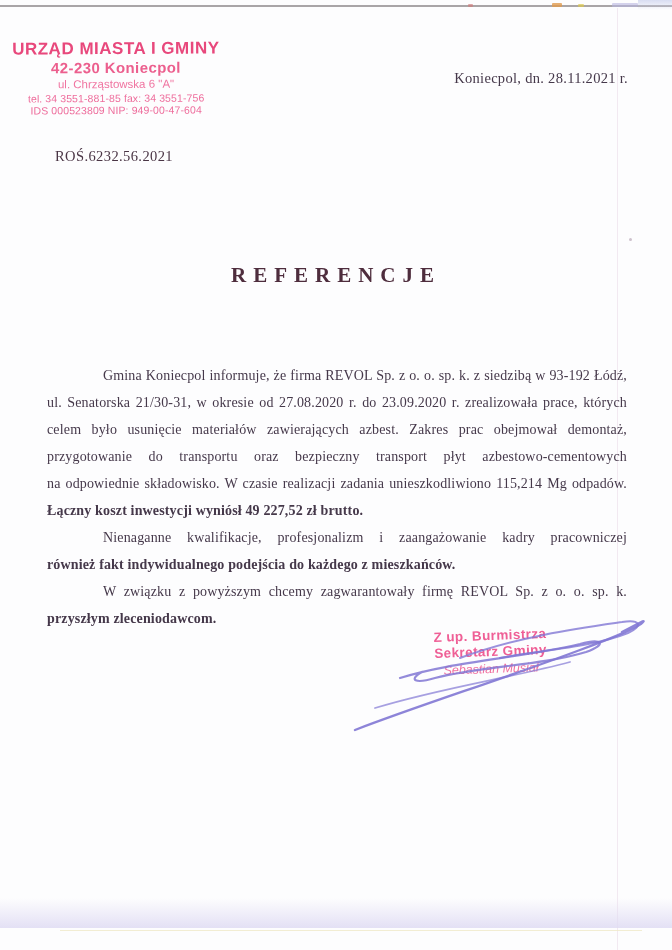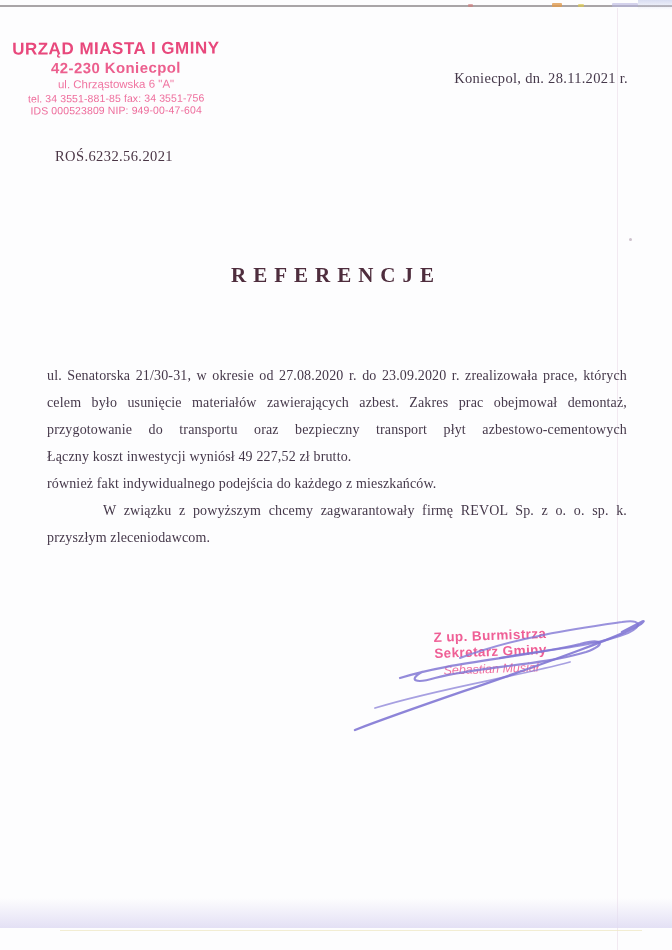--- a/index.html
+++ b/index.html
@@ -62,21 +62,21 @@
     position:absolute;left:47px;right:45px;top:362px;
     font-size:14px;color:#45384a;
   }
   .bl{
     height:27px;line-height:27px;
     white-space:nowrap;
     text-align:justify;text-align-last:justify;
     letter-spacing:.15px;
   }
   .bl.indent{padding-left:56px;}
-  .bl.last{text-align:left;text-align-last:left;}
+  .bl.last{text-align:left;text-align-last:left;font-weight:bold;}
 
   
   .sig-stamp{
     position:absolute;left:408px;top:628px;width:165px;
     text-align:center;
     font-family:"Liberation Sans", sans-serif;
     color:#ef5f96;
     transform:rotate(-2deg);
   }
   .sig1,.sig2{font-size:13.5px;font-weight:bold;letter-spacing:.4px;line-height:16px;}
@@ -108,26 +108,29 @@
   </div>
 
   <div class="date-line">Koniecpol, dn. 28.11.2021 r.</div>
 
   <div class="ref-number">ROŚ.6232.56.2021</div>
 
   <div class="doc-title">REFERENCJE</div>
 
   <div class="body-text">
     <div>
+      <div class="bl indent">Gmina Koniecpol informuje, że firma REVOL Sp. z o. o. sp. k. z siedzibą w 93-192 Łódź,</div>
       <div class="bl">ul. Senatorska 21/30-31, w okresie od 27.08.2020 r. do 23.09.2020 r. zrealizowała prace, których</div>
       <div class="bl">celem było usunięcie materiałów zawierających azbest. Zakres prac obejmował demontaż,</div>
       <div class="bl">przygotowanie do transportu oraz bezpieczny transport płyt azbestowo-cementowych</div>
+      <div class="bl">na odpowiednie składowisko. W czasie realizacji zadania unieszkodliwiono 115,214 Mg  odpadów.</div>
       <div class="bl last">Łączny koszt inwestycji wyniósł 49 227,52 zł brutto.</div>
     </div>
     <div>
+      <div class="bl indent">Nienaganne kwalifikacje, profesjonalizm i zaangażowanie kadry pracowniczej</div>
       <div class="bl last">również fakt indywidualnego podejścia do każdego z mieszkańców.</div>
     </div>
     <div>
       <div class="bl indent">W związku z powyższym chcemy zagwarantowały firmę REVOL Sp. z o. o. sp. k.</div>
       <div class="bl last">przyszłym zleceniodawcom.</div>
     </div>
   </div>
 
   <div class="sig-stamp">
     <div class="sig1">Z up. Burmistrza</div>

